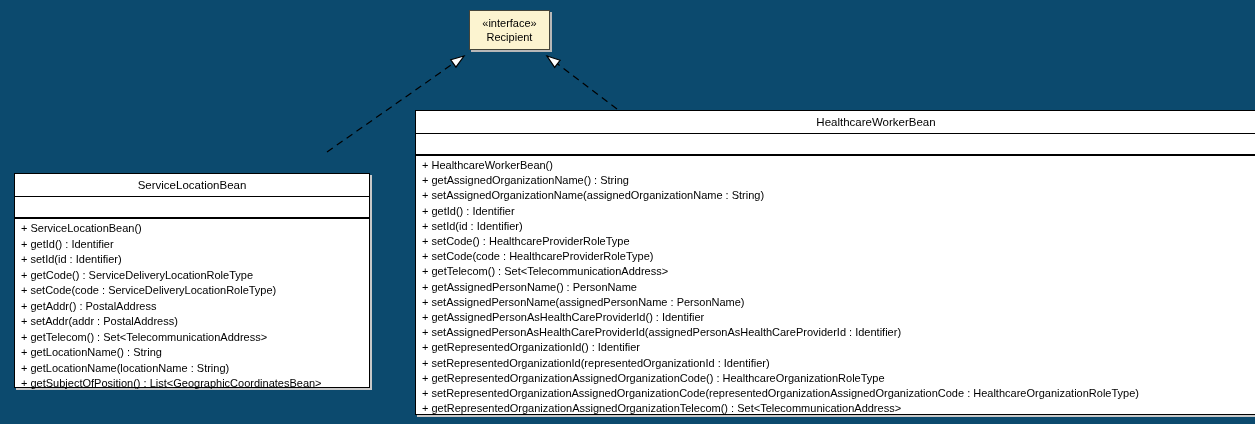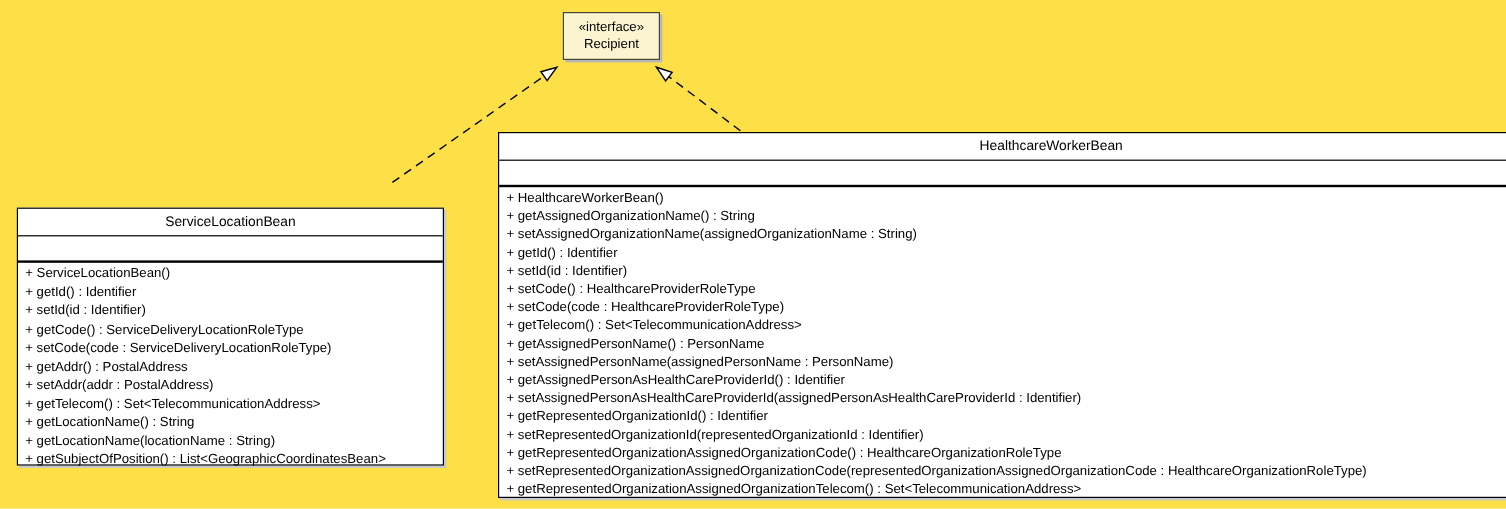--- a/index.html
+++ b/index.html
@@ -1,19 +1,19 @@
 <!DOCTYPE html>
 <html><head>
 <meta charset="utf-8">
 <style>
   html,body { margin:0; padding:0; background:#ffffff; }
   .canvas {
     position:relative;
     width:1255px; height:424px;
-    background:#fde047;
+    background:#0c4a6e;
     font-family:"Liberation Sans", sans-serif;
     color:#000;
     overflow:hidden;
   }
   .edges { position:absolute; left:0; top:0; width:1255px; height:424px; }
   .uml-class {
     position:absolute;
     background:#ffffff;
     border:1px solid #000;
     box-shadow:2px 2px 0 #c9c9c9;

